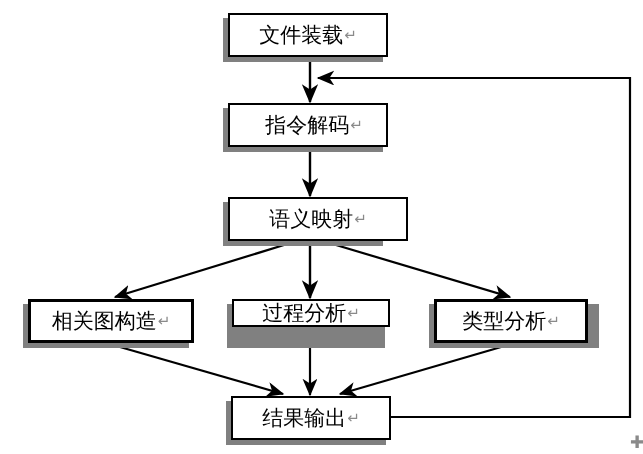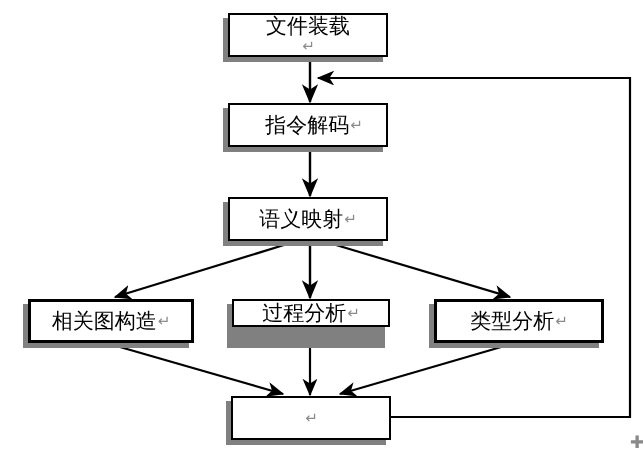--- a/index.html
+++ b/index.html
@@ -114,49 +114,50 @@
   </svg>
 
   <div class="node-shadow" style="left:223px; top:18px; width:160px; height:44px;"></div>
   <div class="node-shadow" style="left:223px; top:108px; width:160px; height:44px;"></div>
   <div class="node-shadow" style="left:223px; top:202px; width:160px; height:44px;"></div>
   <div class="node-shadow" style="left:23px; top:304px; width:166px; height:44px;"></div>
   <div class="node-shadow" style="left:227px; top:304px; width:158px; height:44px;"></div>
   <div class="node-shadow" style="left:429px; top:304px; width:170px; height:44px;"></div>
   <div class="node-shadow" style="left:226px; top:401px; width:160px; height:44px;"></div>
 
-  <div class="node" style="left:228px; top:13px; width:160px; height:44px;flex-direction:column;">
+  <div class="node" style="left:228px; top:13px; width:160px; height:44px;">
     <span class="node-label">文件装载</span>
       <span class="pilcrow">↵</span>
   </div>
 
   <div class="node" style="left:228px; top:103px; width:160px; height:44px;padding-left:12px;">
     <span class="node-label">指令解码</span>
       <span class="pilcrow">↵</span>
   </div>
 
-  <div class="node" style="left:228px; top:197px; width:160px; height:44px;">
+  <div class="node" style="left:228px; top:197px; width:180px; height:44px;">
     <span class="node-label">语义映射</span>
       <span class="pilcrow">↵</span>
   </div>
 
   <div class="node thick" style="left:28px; top:299px; width:166px; height:44px;text-align:right;">
     <span class="node-label">相关图构造</span>
       <span class="pilcrow">↵</span>
   </div>
 
   <div class="node" style="left:232px; top:299px; width:158px; height:28px;">
     <span class="node-label">过程分析</span>
       <span class="pilcrow">↵</span>
   </div>
 
-  <div class="node thick" style="left:434px; top:299px; width:170px; height:44px;">
+  <div class="node thick" style="left:434px; top:299px; width:154px; height:44px;">
     <span class="node-label">类型分析</span>
       <span class="pilcrow">↵</span>
   </div>
 
   <div class="node" style="left:231px; top:396px; width:160px; height:44px;">
+    <span class="node-label">结果输出</span>
       <span class="pilcrow">↵</span>
   </div>
 
   <div class="corner-mark" style="left:630px; top:434px;">✚</div>
 
 </div>
 
 </body></html>

